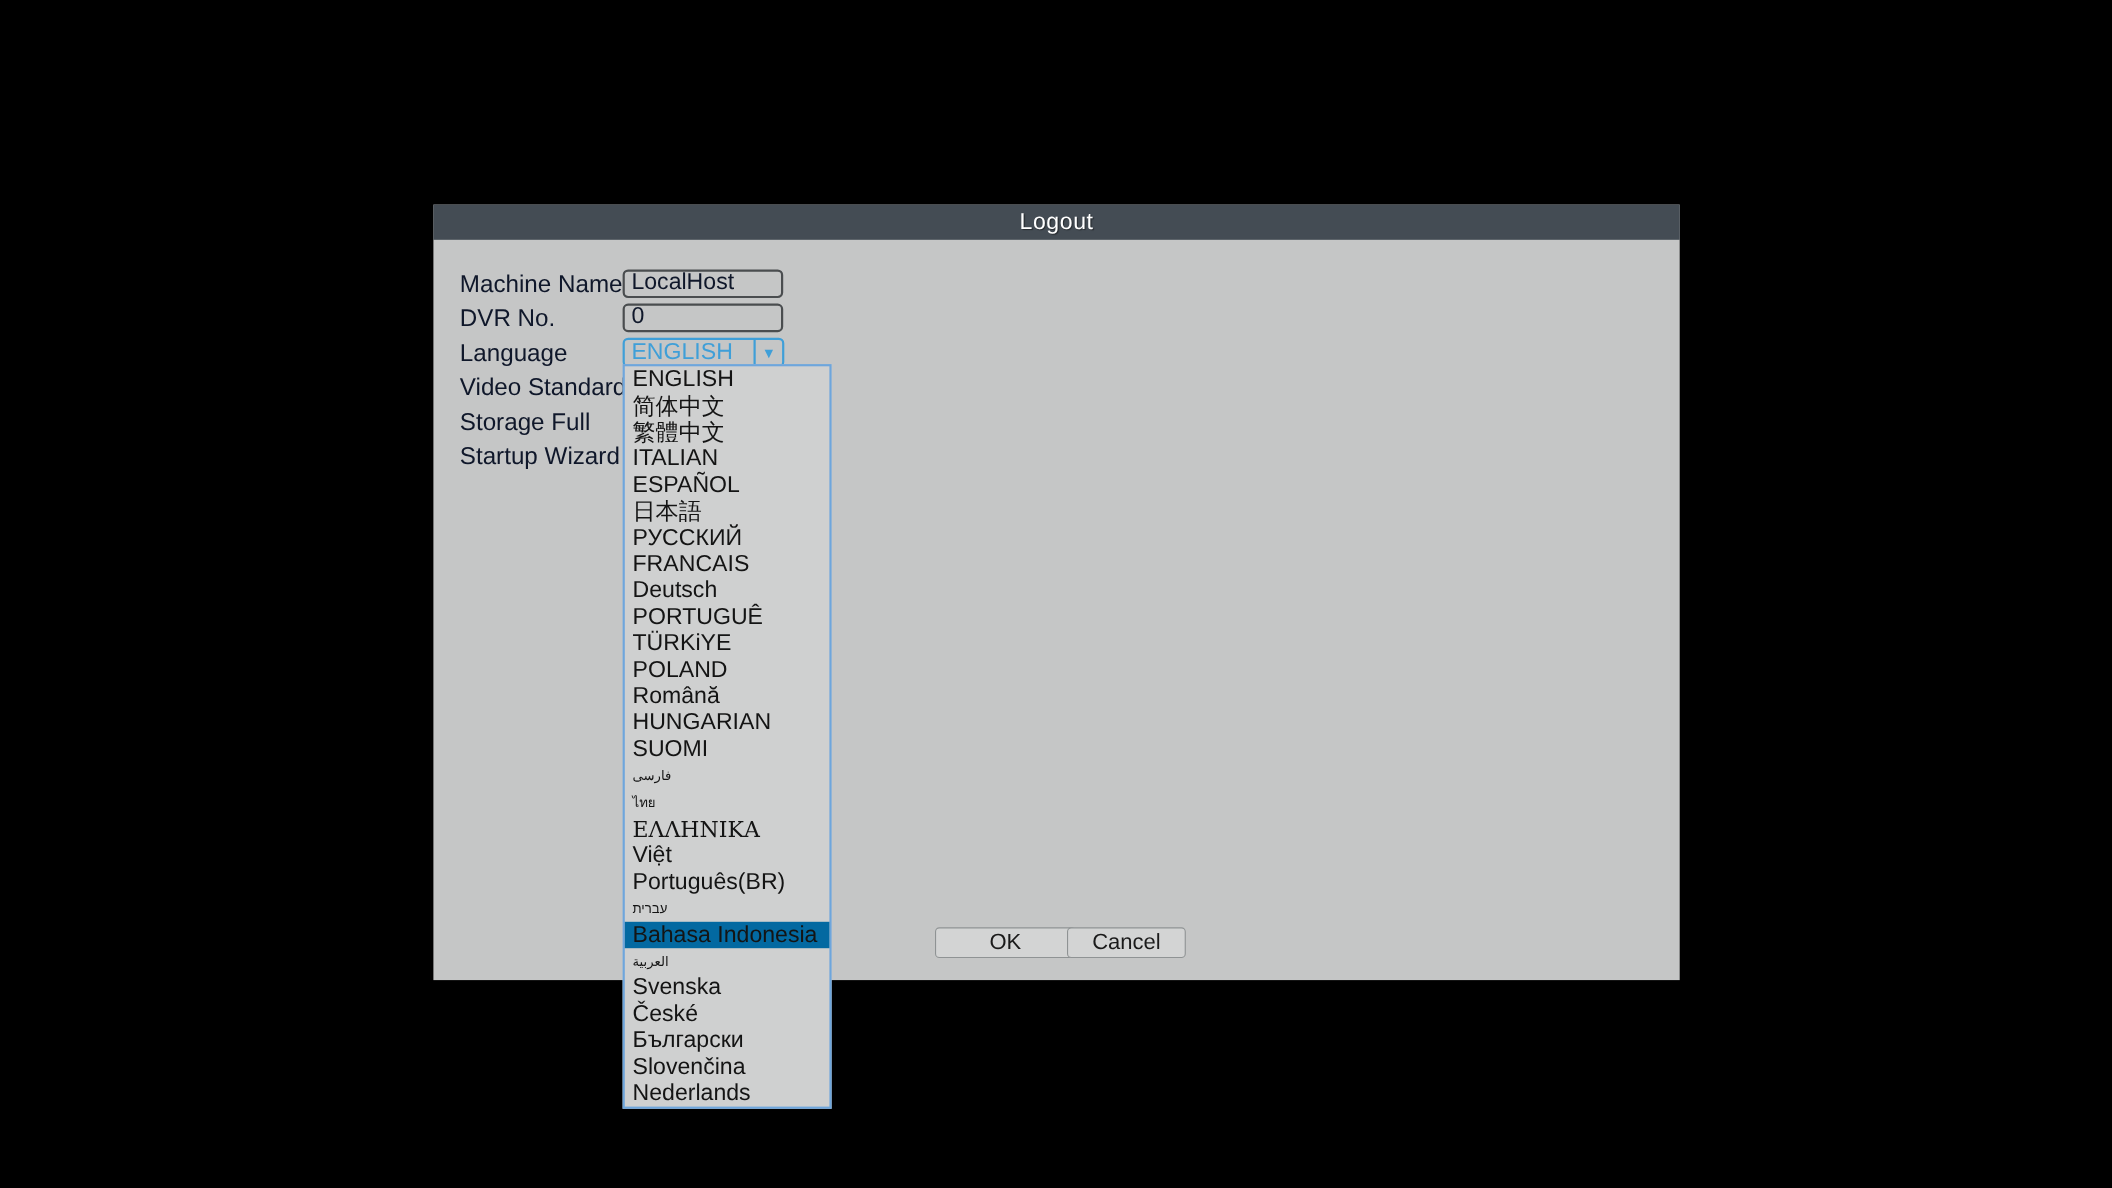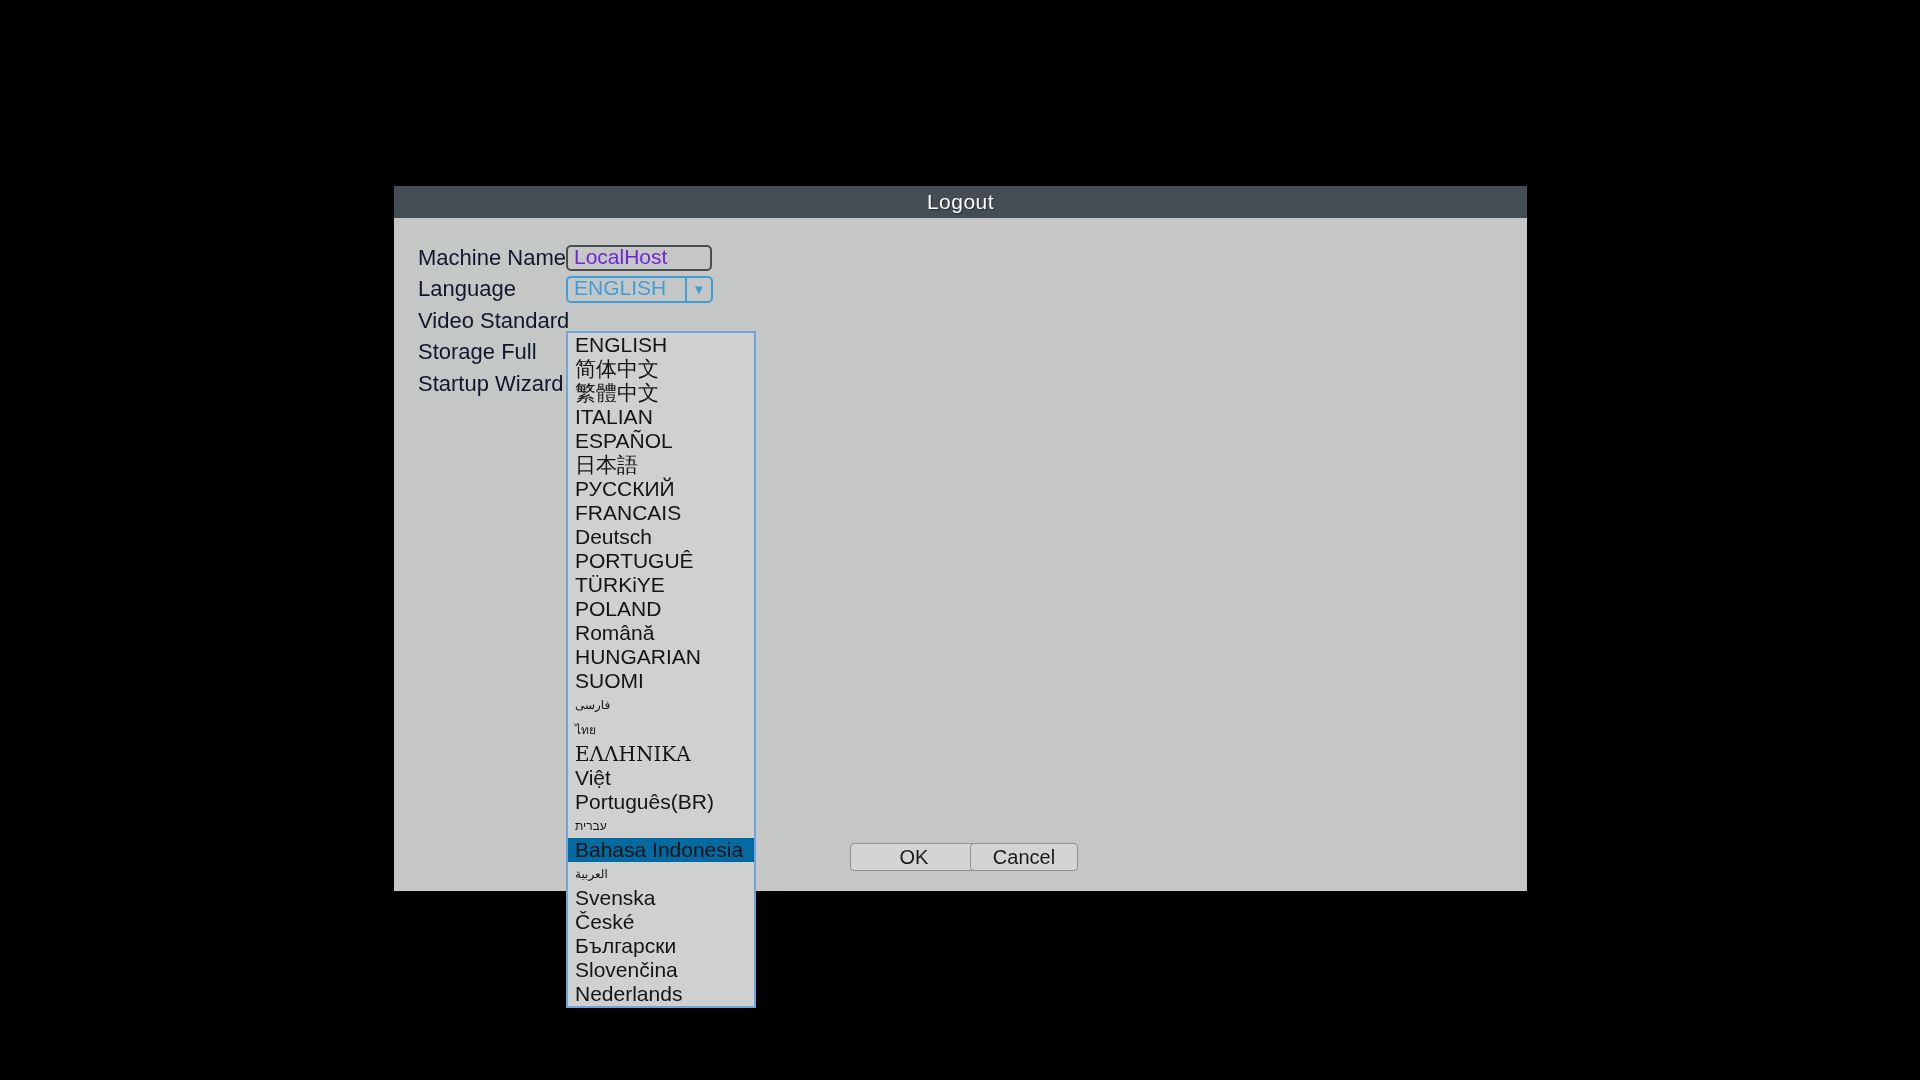--- a/index.html
+++ b/index.html
@@ -41,21 +41,21 @@
     flex:0 0 148px;
     font-size:22px; color:#0f172a;
     white-space:nowrap;
   }
   .tbox {
     width:146px; height:26px;
     background:transparent;
     border:2px solid #4a4d4f;
     border-radius:5px;
     font-family:"Liberation Sans", sans-serif;
-    font-size:21px; color:#6d28d9;
+    font-size:21px; color:#0f172a;
     padding:0 0 2px 6px;
     outline:none;
   }
 
   
   .combo {
     width:147px; height:27px;
     border:2px solid var(--accent-blue,#3f9fd8);
     border-radius:5px;
     display:flex; align-items:stretch;
@@ -122,20 +122,24 @@
     <span class="title">Logout</span>
   </div>
 
   <div class="form">
 
     <div class="row">
       <span class="lbl">Machine Name</span>
       <input class="tbox" type="text" value="LocalHost" style="">
     </div>
 
+    <div class="row">
+      <span class="lbl">DVR No.</span>
+      <input class="tbox" type="text" value="0" style="">
+    </div>
 
     <div class="row">
       <span class="lbl">Language</span>
       <div class="combo">
         <span class="val">ENGLISH</span>
         <span class="btn">
           <span class="arrow">▼</span>
         </span>
       </div>
     </div>

